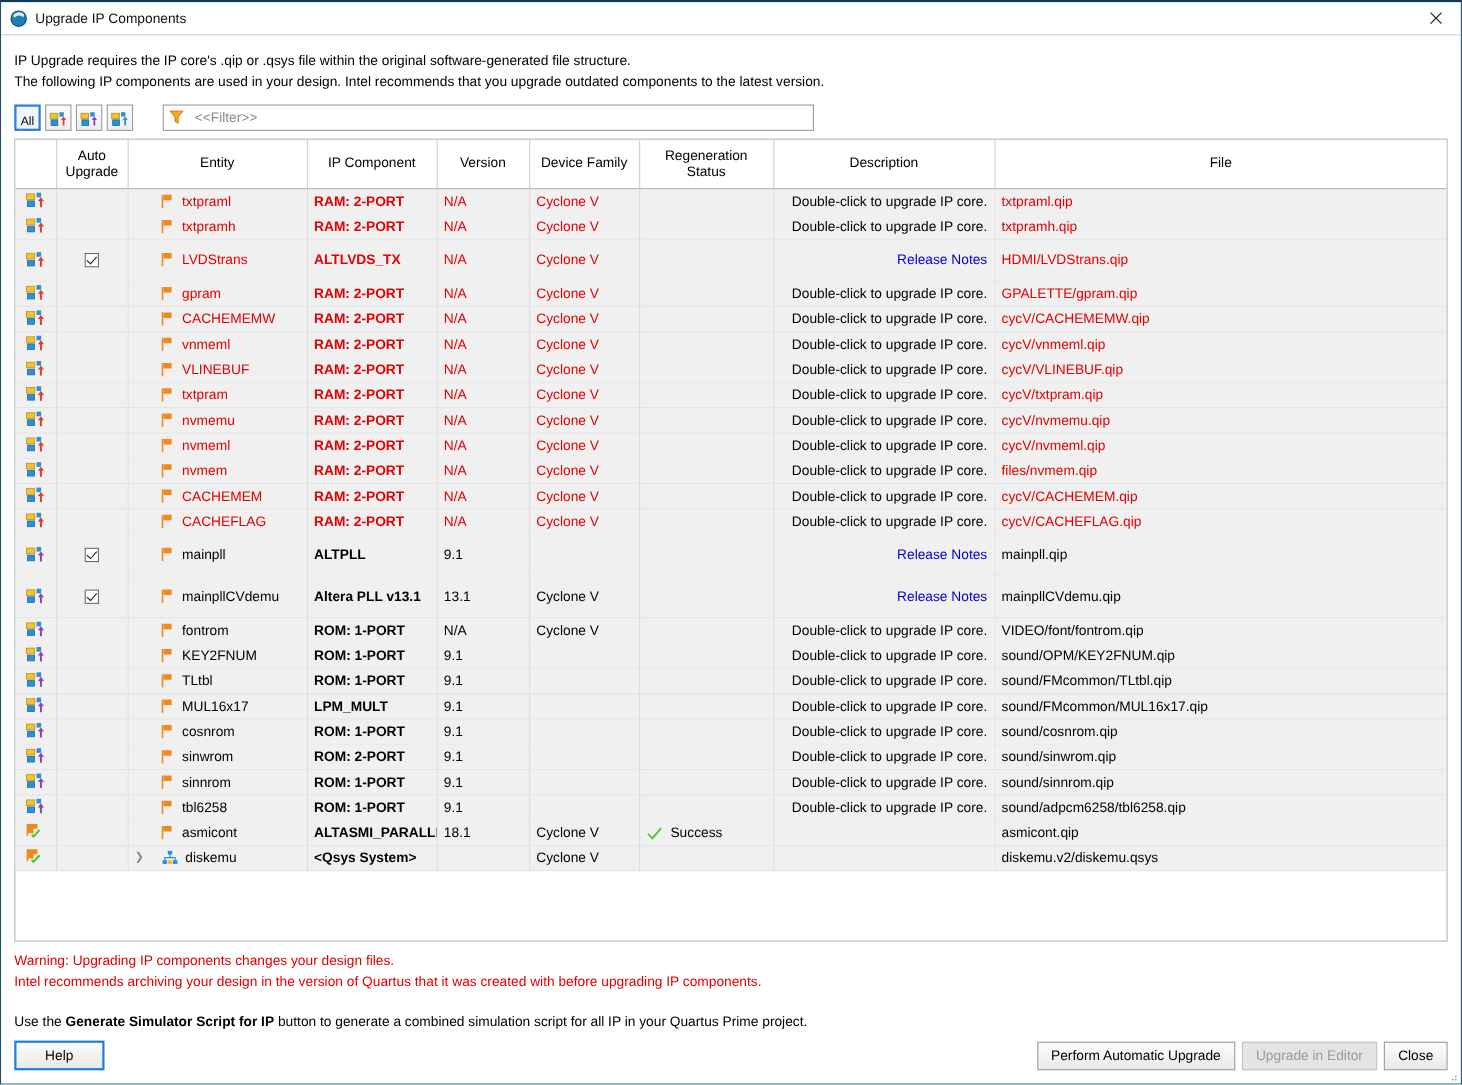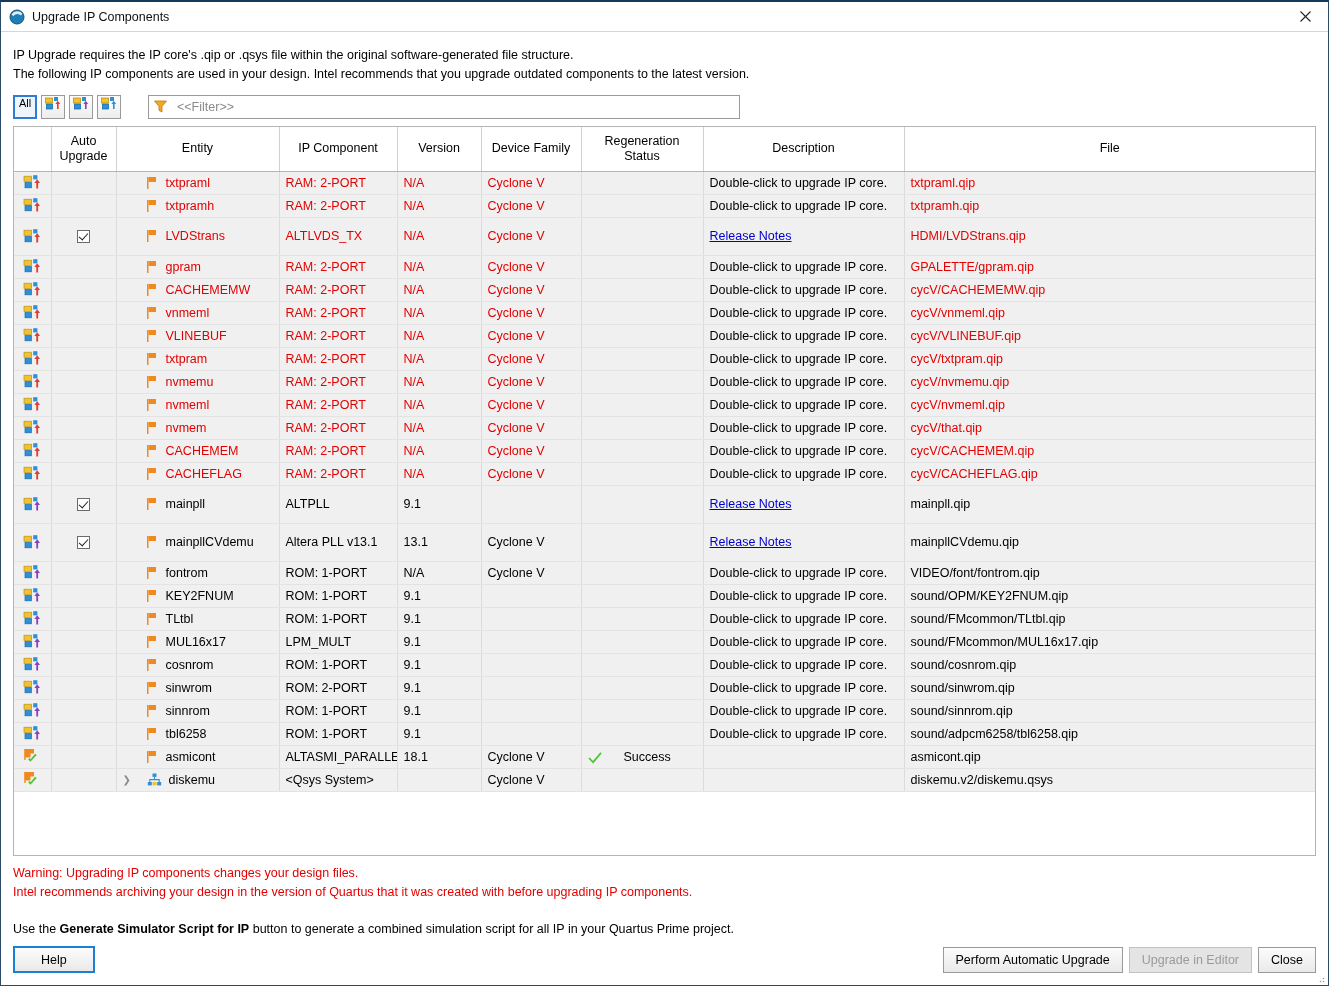--- a/index.html
+++ b/index.html
@@ -76,21 +76,21 @@
     align-items: center;
     margin-top: 11px;
     margin-bottom: 7px;
     height: 24px;
   }
   .tb-btn {
     width: 24px; height: 24px;
     margin-right: 4px;
     border: 1px solid #9a9a9a;
     background: linear-gradient(#fdfdfd,#ededed);
-    display: flex; align-items: flex-start; justify-content: center;
+    display: flex; align-items: flex-end; justify-content: center;
     font-size: 11px;
     cursor: default;
     position: relative;
     flex: 0 0 24px;
   }
   .tb-btn.active {
     border: 2px solid #2d7dd2;
     background: #eef5fc;
     font-weight: normal;
   }
@@ -154,25 +154,25 @@
     height: 23px;
     overflow: hidden;
     white-space: nowrap;
   }
   table.grid td:last-child { border-right: none; }
   tr.row { background: #f0f0f0; }
   tr.row.tall td { height: 38px; }
   .c-icon  { width: 37px;  text-align: center; padding: 0; }
   .c-auto  { width: 65px;  text-align: center; padding: 0; }
   .c-entity{ width: 163px; }
-  .c-ipc   { width: 118px; }
+  .c-ipc   { width: 118px; font-weight: bold; }
   .c-ver   { width: 84px; }
   .c-dev   { width: 100px; }
   .c-regen { width: 122px; }
-  .c-desc  { width: 201px; }
+  .c-desc  { width: 201px; text-align: right; }
   .c-file  { width: auto; }
 
   .outdated { color: #e30000; }
   .normal   { color: #000000; }
 
   .entity-cell { display: flex; align-items: center; }
   .entity-indent { display:inline-block; width: 22px; flex:0 0 22px; }
   .flag-ico { width: 14px; height: 14px; flex:0 0 14px; margin-right: 7px; }
   .expand-arrow {
     width: 13px; flex:0 0 13px; color:#8a8a8a; font-size: 10px;
@@ -192,24 +192,23 @@
     content: "";
     position: absolute;
     left: 3px; top: 0px;
     width: 4px; height: 8px;
     border: solid #222;
     border-width: 0 1.6px 1.6px 0;
     transform: rotate(42deg);
   }
   .relnotes {
     color: #0000cc;
-    text-decoration: underline;
     cursor: pointer;
   }
-  .regen-cell { display: flex; align-items: center; gap: 22px; }
+  .regen-cell { display: flex; align-items: center; gap: 8px; }
   .ok-check { width: 14px; height: 14px; flex:0 0 14px; }
 
   .status-icon { width: 19px; height: 17px; display:inline-block; vertical-align: middle;}
 
   
   .warnings {
     padding-top: 8px;
     color: #e30000;
     line-height: 19px;
     font-size: 12.5px;
@@ -616,21 +615,21 @@
                     <path d="M3.5 1 H11 V6 H3.5 Z" fill="#f08a1e"></path>
                   </svg>
                   <span>nvmem</span>
                 </span>
               </td>
               <td class="c-ipc outdated">RAM: 2-PORT</td>
               <td class="c-ver outdated">N/A</td>
               <td class="c-dev outdated">Cyclone V</td>
               <td class="c-regen outdated"></td>
               <td class="c-desc"><span class="normal">Double-click to upgrade IP core.</span></td>
-              <td class="c-file outdated">cycV/that.qip</td>
+              <td class="c-file outdated">files/nvmem.qip</td>
             </tr>
             <tr class="row">
               <td class="c-icon"><svg class="status-icon" viewBox="0 0 19 17">
                   <rect x="1" y="2.2" width="7.6" height="5.2" fill="#f2c230" stroke="#b89216" stroke-width="0.7"></rect>
                   <rect x="2" y="8.6" width="6.4" height="5.2" fill="#2f8fd6" stroke="#1b6ba8" stroke-width="0.7"></rect>
                   <rect x="10.2" y="1.2" width="4.2" height="4.2" fill="#2f8fd6"></rect>
                   <path d="M13.3 14.4 L13.3 9 L11.4 9 L14.2 5.3 L17 9 L15.1 9 L15.1 14.4 Z" fill="#e33b2e"></path>
                 </svg></td>
               <td class="c-auto"></td>
               <td class="c-entity outdated">

